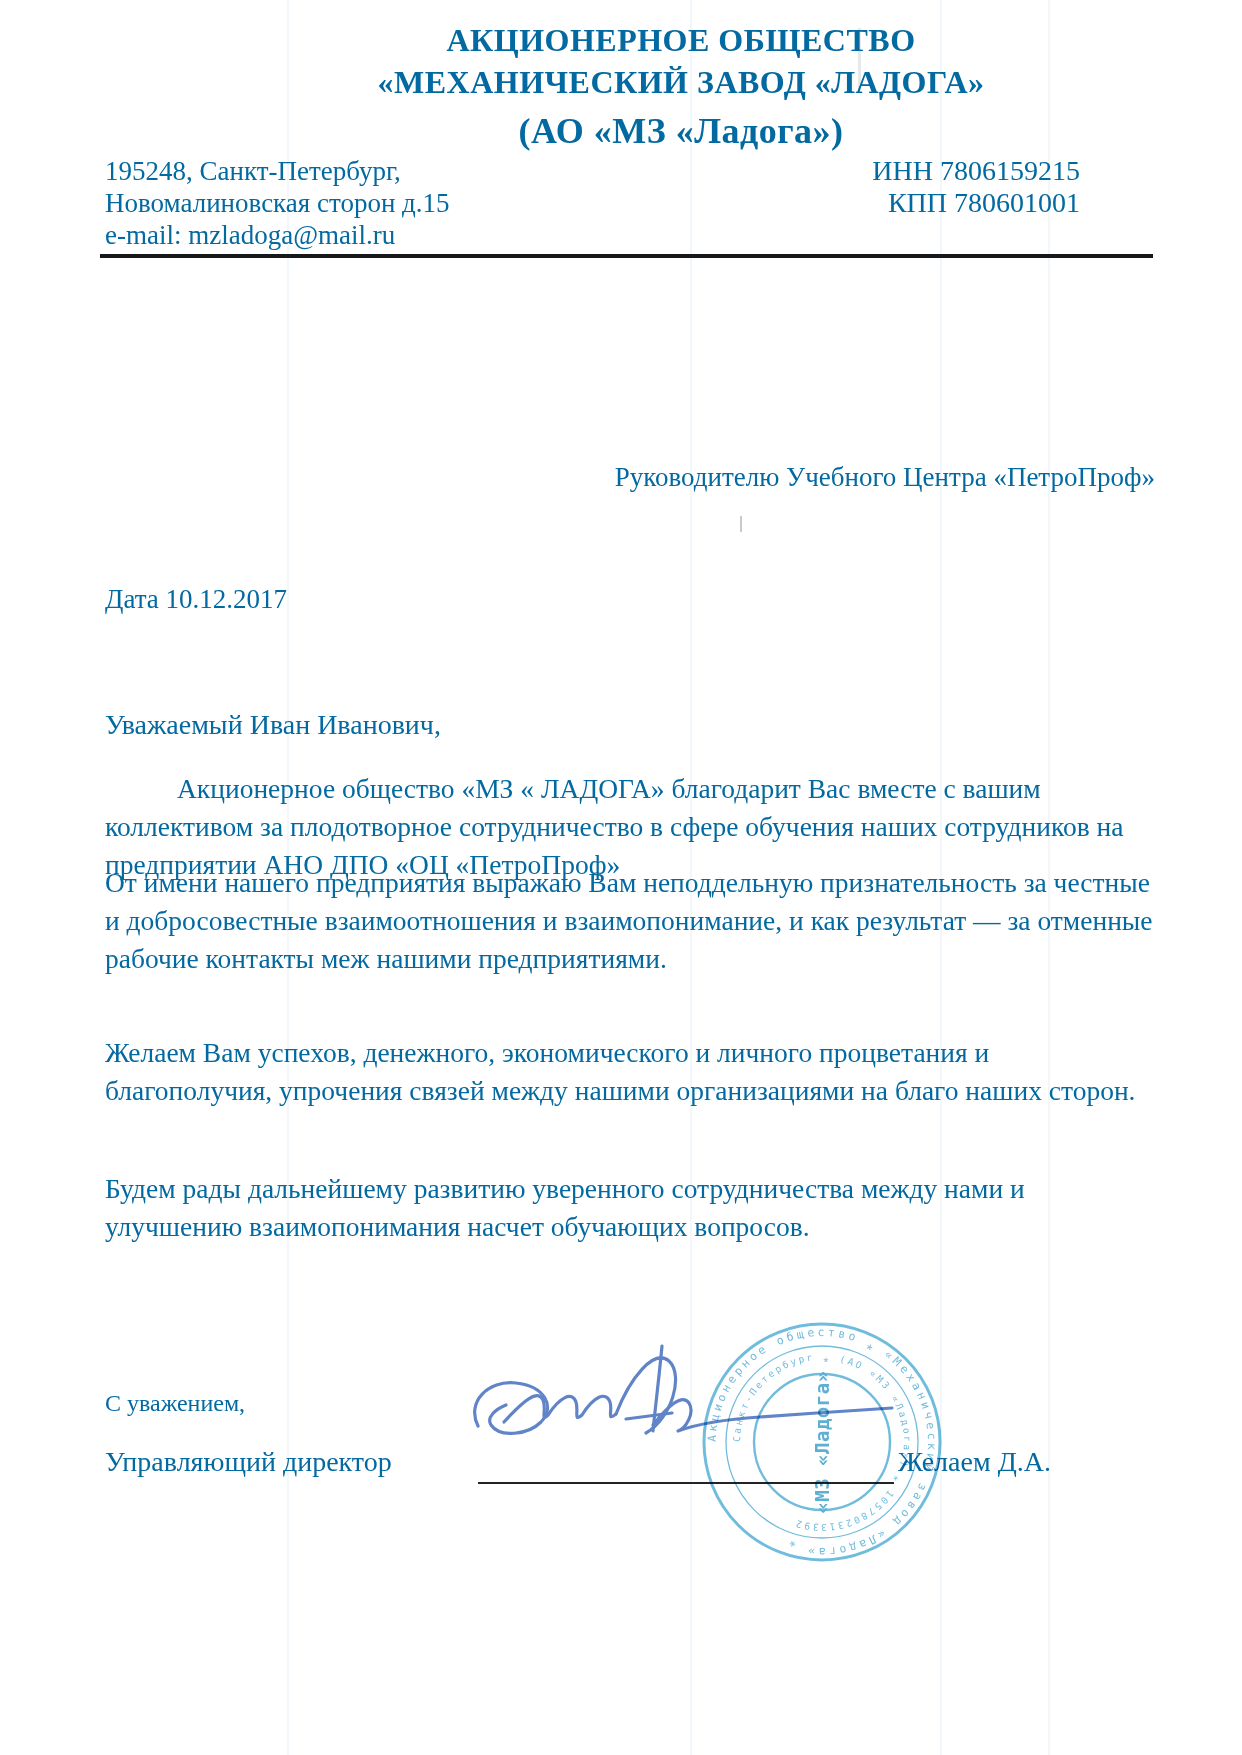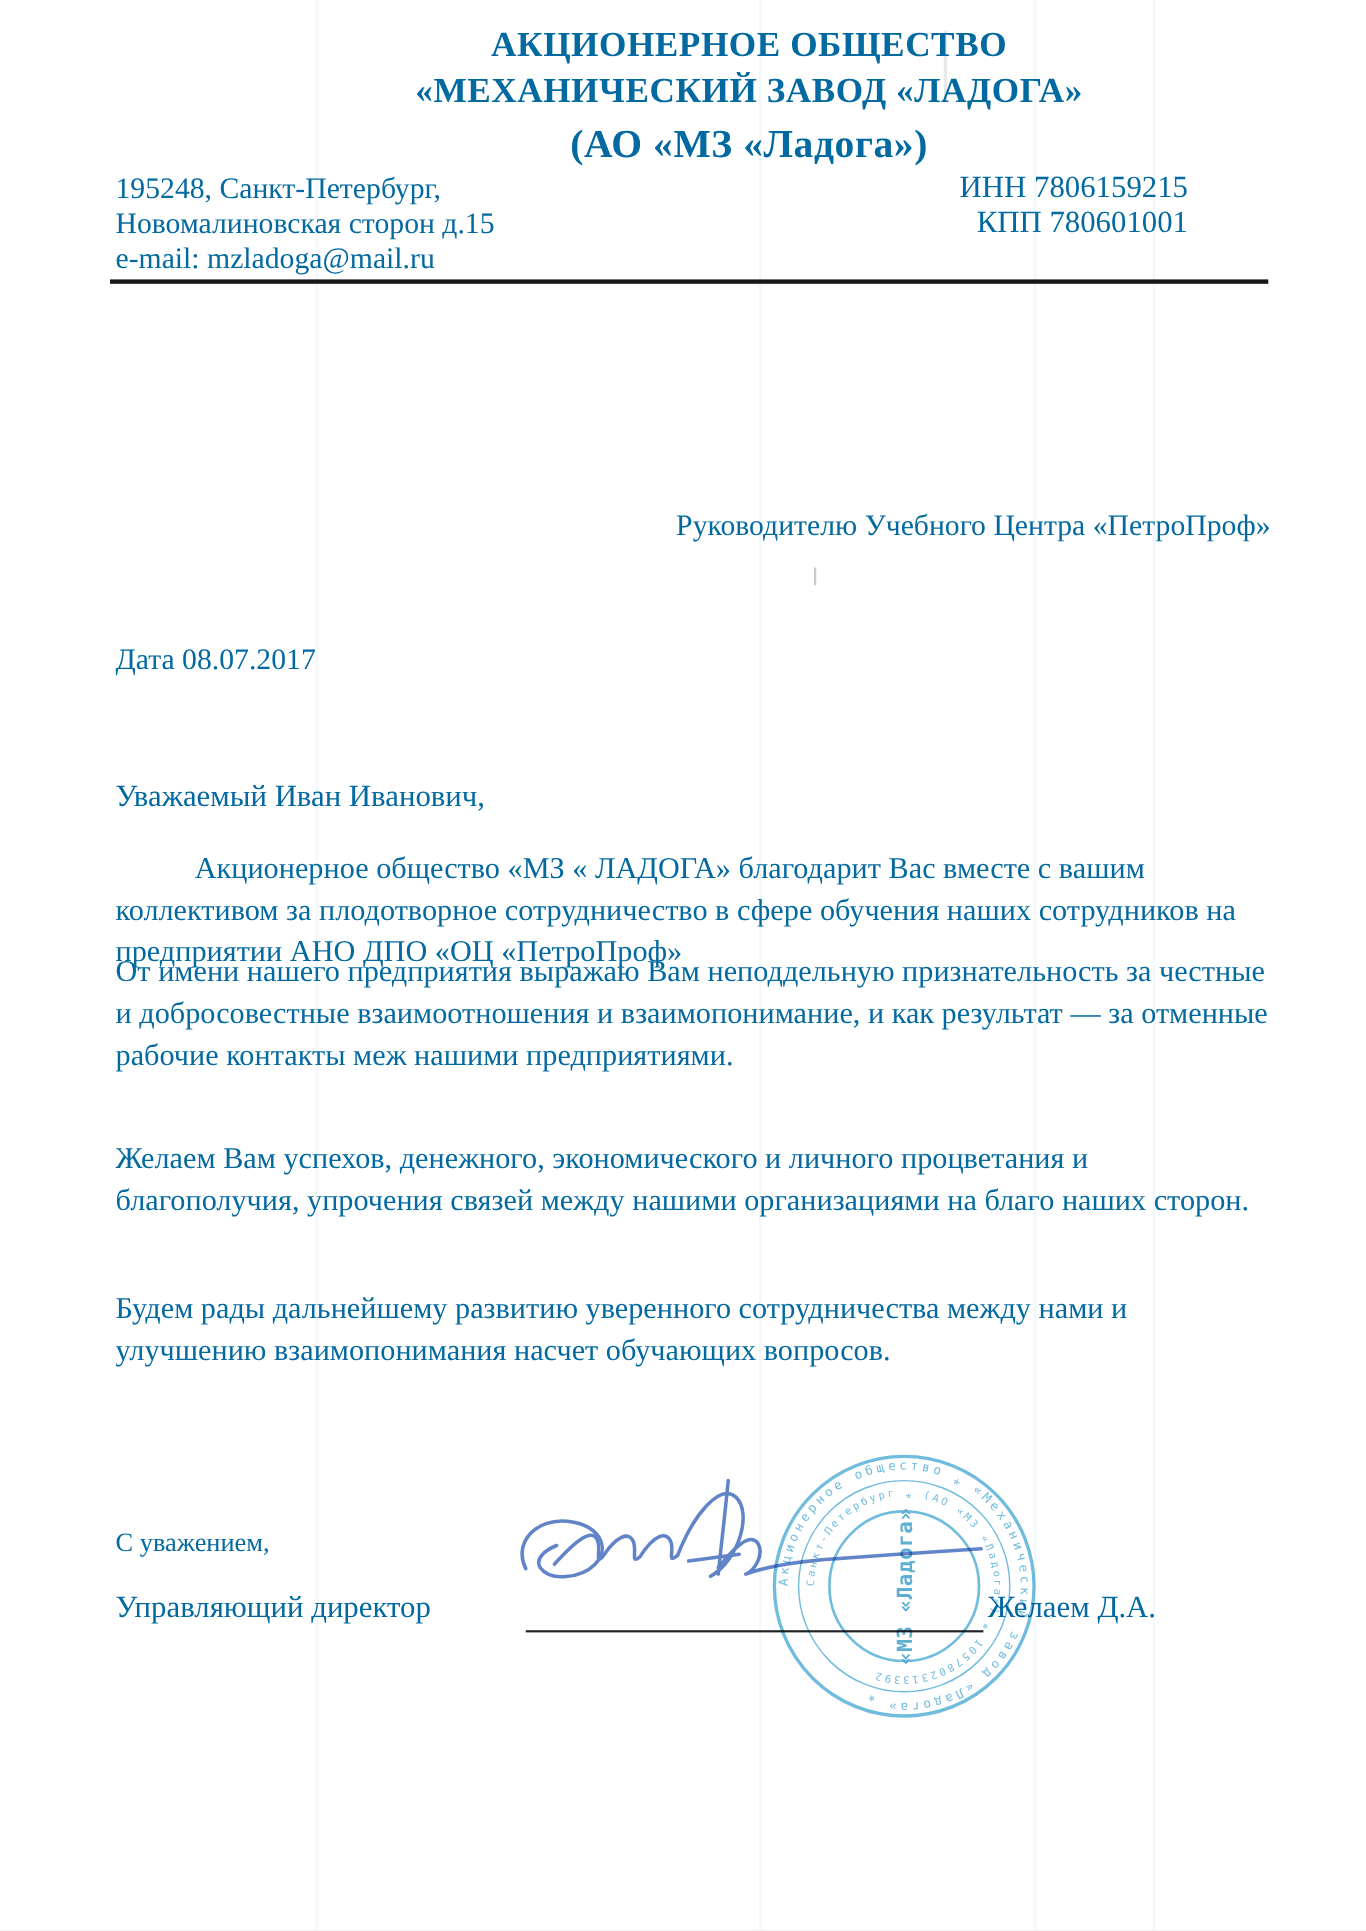--- a/index.html
+++ b/index.html
@@ -59,21 +59,21 @@
   <div class="abs addr" style="top:155px">195248, Санкт-Петербург,</div>
   <div class="abs addr" style="top:187px">Новомалиновская сторон д.15</div>
   <div class="abs addr" style="top:219px">e-mail: mzladoga@mail.ru</div>
 
   <div class="abs codes" style="top:155px">ИНН 7806159215</div>
   <div class="abs codes" style="top:187px">КПП 780601001</div>
 
   <div class="abs rule"></div>
 
   <div class="abs recipient">Руководителю Учебного Центра «ПетроПроф»</div>
-  <div class="abs dateline">Дата  08.07.2017</div>
+  <div class="abs dateline">Дата  10.12.2017</div>
 
   <div class="abs greeting">Уважаемый Иван Иванович,</div>
   <p class="abs para indent p1">Акционерное общество «МЗ « ЛАДОГА»  благодарит Вас вместе с вашим коллективом за плодотворное сотрудничество в сфере обучения наших сотрудников на предприятии АНО ДПО «ОЦ «ПетроПроф»</p>
   <p class="abs para p2">От имени нашего предприятия выражаю Вам неподдельную признательность за честные и добросовестные взаимоотношения и взаимопонимание, и как результат — за отменные рабочие контакты меж нашими предприятиями.</p>
   <p class="abs para p3">Желаем Вам успехов, денежного, экономического и личного процветания и благополучия, упрочения связей между нашими организациями на благо наших сторон.</p>
   <p class="abs para p4">Будем рады дальнейшему развитию уверенного сотрудничества между нами и улучшению взаимопонимания насчет обучающих  вопросов.</p>
 
   <div class="abs regards">С уважением,</div>
   <div class="abs sigtitle">Управляющий  директор</div>
   <div class="abs sigline"></div>

